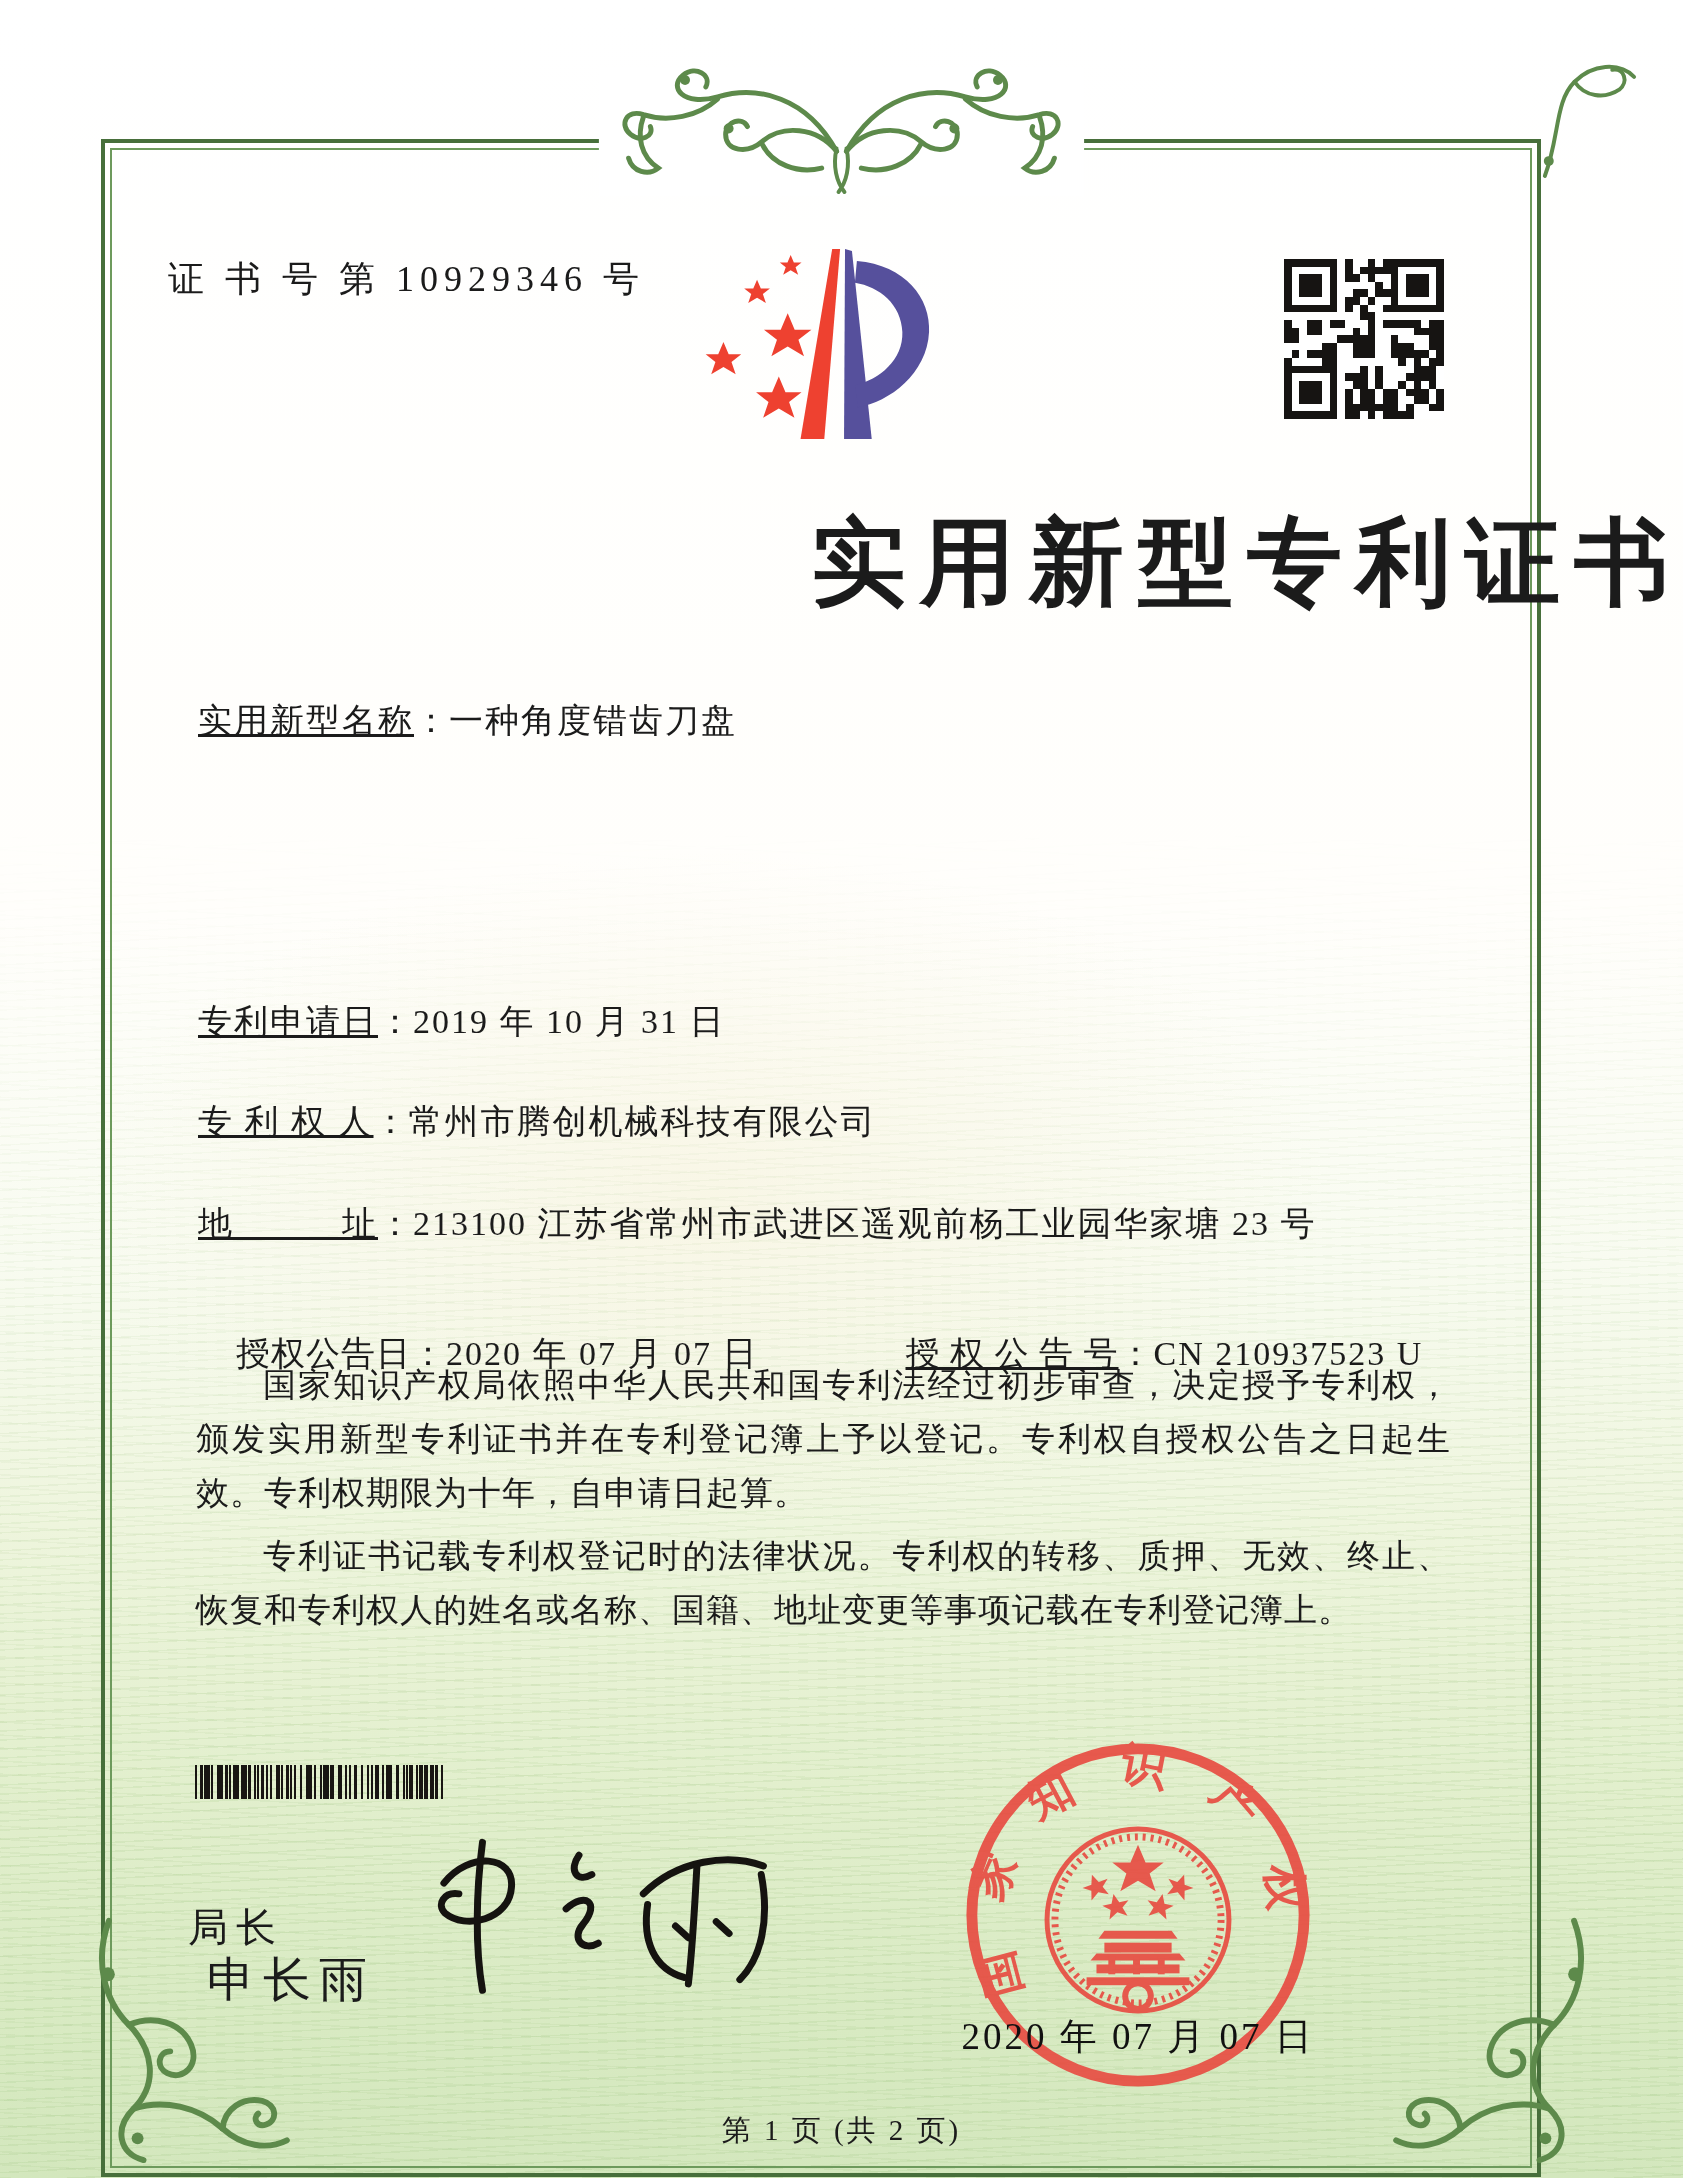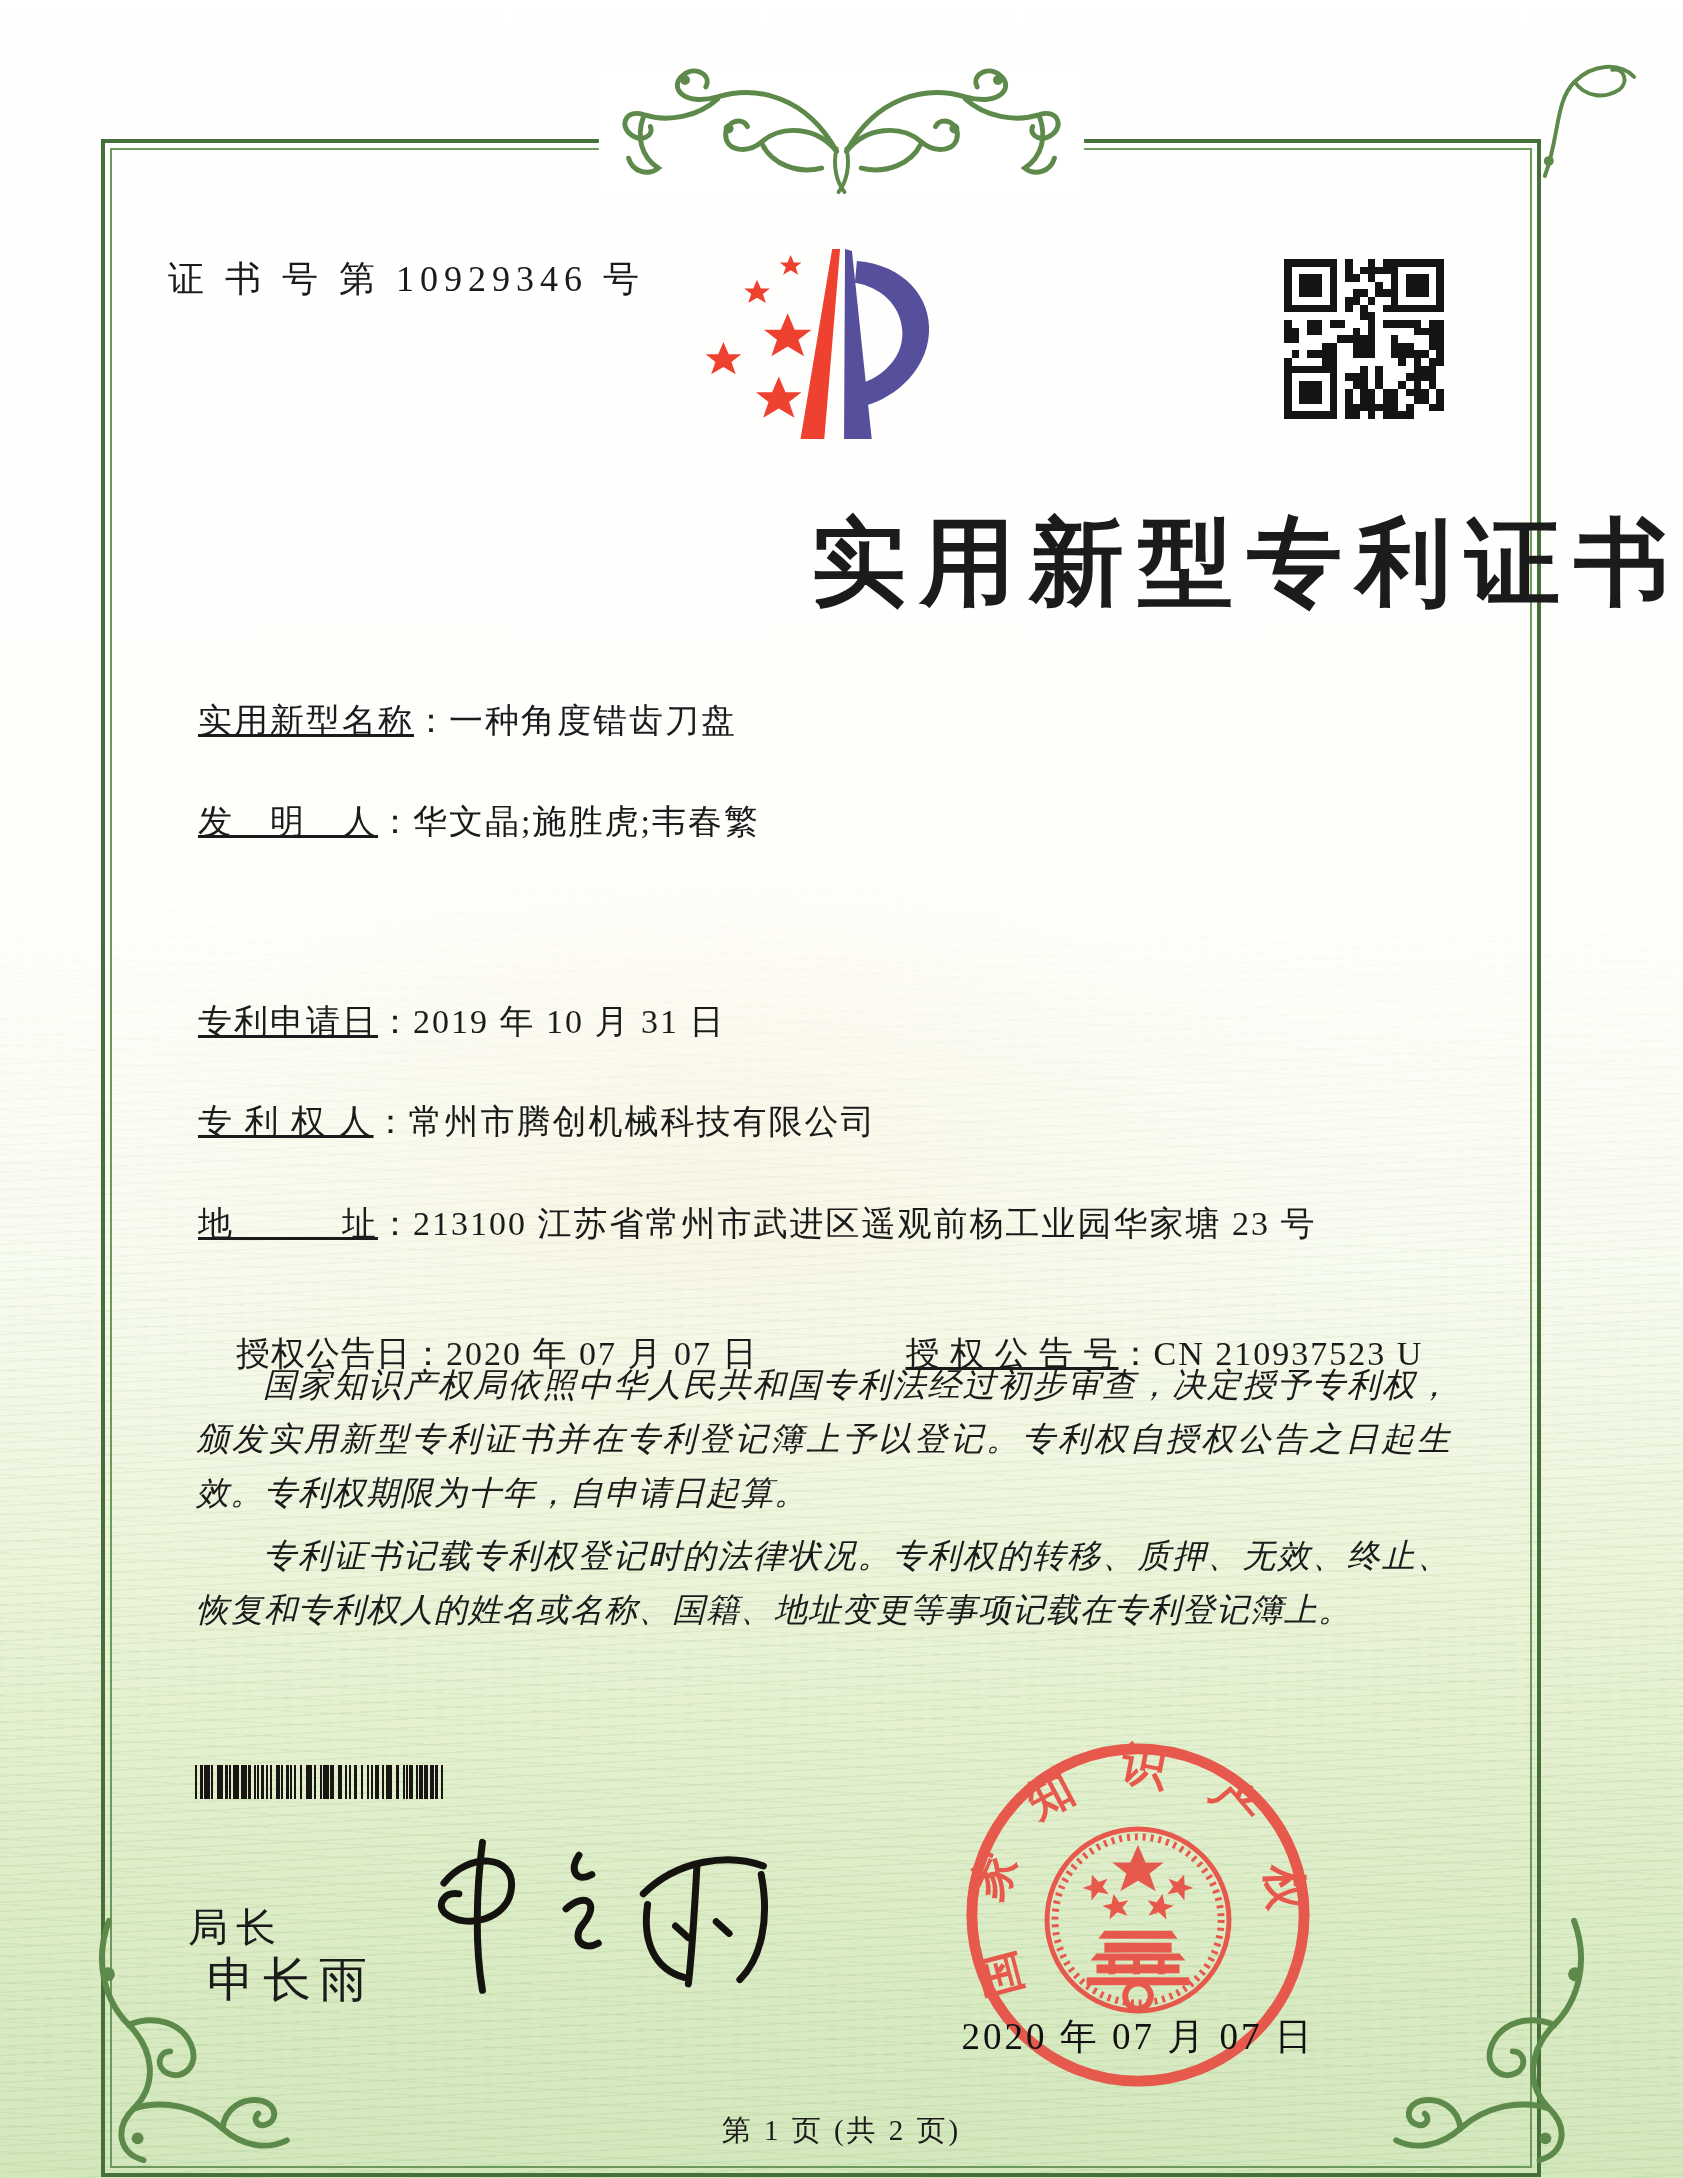--- a/index.html
+++ b/index.html
@@ -31,21 +31,21 @@
   .title{position:absolute; left:0; top:500px; width:100%; text-align:right;
          font-size:95px; font-weight:bold; letter-spacing:14px;}
   
   .frow{position:absolute; left:198px; font-size:34px; letter-spacing:1px; white-space:pre;}
   .flabel{letter-spacing:2px;text-decoration:underline;}
   .fvalue{letter-spacing:2px;}
   .grant-no{margin-left:147px;text-decoration:underline;}
   
   .paras{position:absolute; left:196px; top:1358px; width:1255px; font-size:33px;
          line-height:54px; text-align:justify; letter-spacing:1px;}
-  .paras p{margin:0 0 9px 0; text-indent:67px;font-style:italic;}
+  .paras p{margin:0 0 9px 0; text-indent:67px;}
   
   .barcode{position:absolute; left:195px; top:1765px; width:354px; height:34px;
            display:flex; align-items:stretch;}
   .barcode div{background:#181512; height:100%;}
   
   .signer-title{position:absolute; left:188px; top:1883px; font-size:40px; letter-spacing:8px;margin-top:17px;}
   .signer-name{position:absolute; left:175px; top:1948px; font-size:48px; letter-spacing:8px;margin-left:32px;}
   .signature{position:absolute; left:416px; top:1827px; width:386px; height:183px;}
   
   .seal{position:absolute; left:960px; top:1737px; width:356px; height:356px;}
@@ -575,21 +575,20 @@
       <div class="d"></div>
       <div></div>
       <div></div>
       <div></div>
       <div></div>
     </div>
 
   <div class="title">实用新型专利证书</div>
 
   <div class="frow" style="top:698px"><span class="flabel">实用新型名称</span><span>：</span><span class="fvalue">一种角度错齿刀盘</span></div>
-  <div class="frow" style="top:799px"><span class="flabel">发　明　人</span><span>：</span><span class="fvalue">华文晶;施胜虎;韦春繁</span></div>
   <div class="frow" style="top:999px"><span class="flabel">专利申请日</span><span>：</span><span class="fvalue">2019 年 10 月 31 日</span></div>
   <div class="frow" style="top:1099px"><span class="flabel">专 利 权 人</span><span>：</span><span class="fvalue">常州市腾创机械科技有限公司</span></div>
   <div class="frow" style="top:1201px"><span class="flabel">地　　　址</span><span>：</span><span class="fvalue">213100 江苏省常州市武进区遥观前杨工业园华家塘 23 号</span></div>
 
   <div class="frow" style="top:1293px">
     <span>授权公告日</span><span>：</span><span class="fvalue">2020 年 07 月 07 日</span><span class="grant-no">授 权 公 告 号</span><span>：</span><span class="fvalue">CN 210937523 U</span>
   </div>
 
   <div class="paras">
     <p>国家知识产权局依照中华人民共和国专利法经过初步审查，决定授予专利权，颁发实用新型专利证书并在专利登记簿上予以登记。专利权自授权公告之日起生效。专利权期限为十年，自申请日起算。</p>

